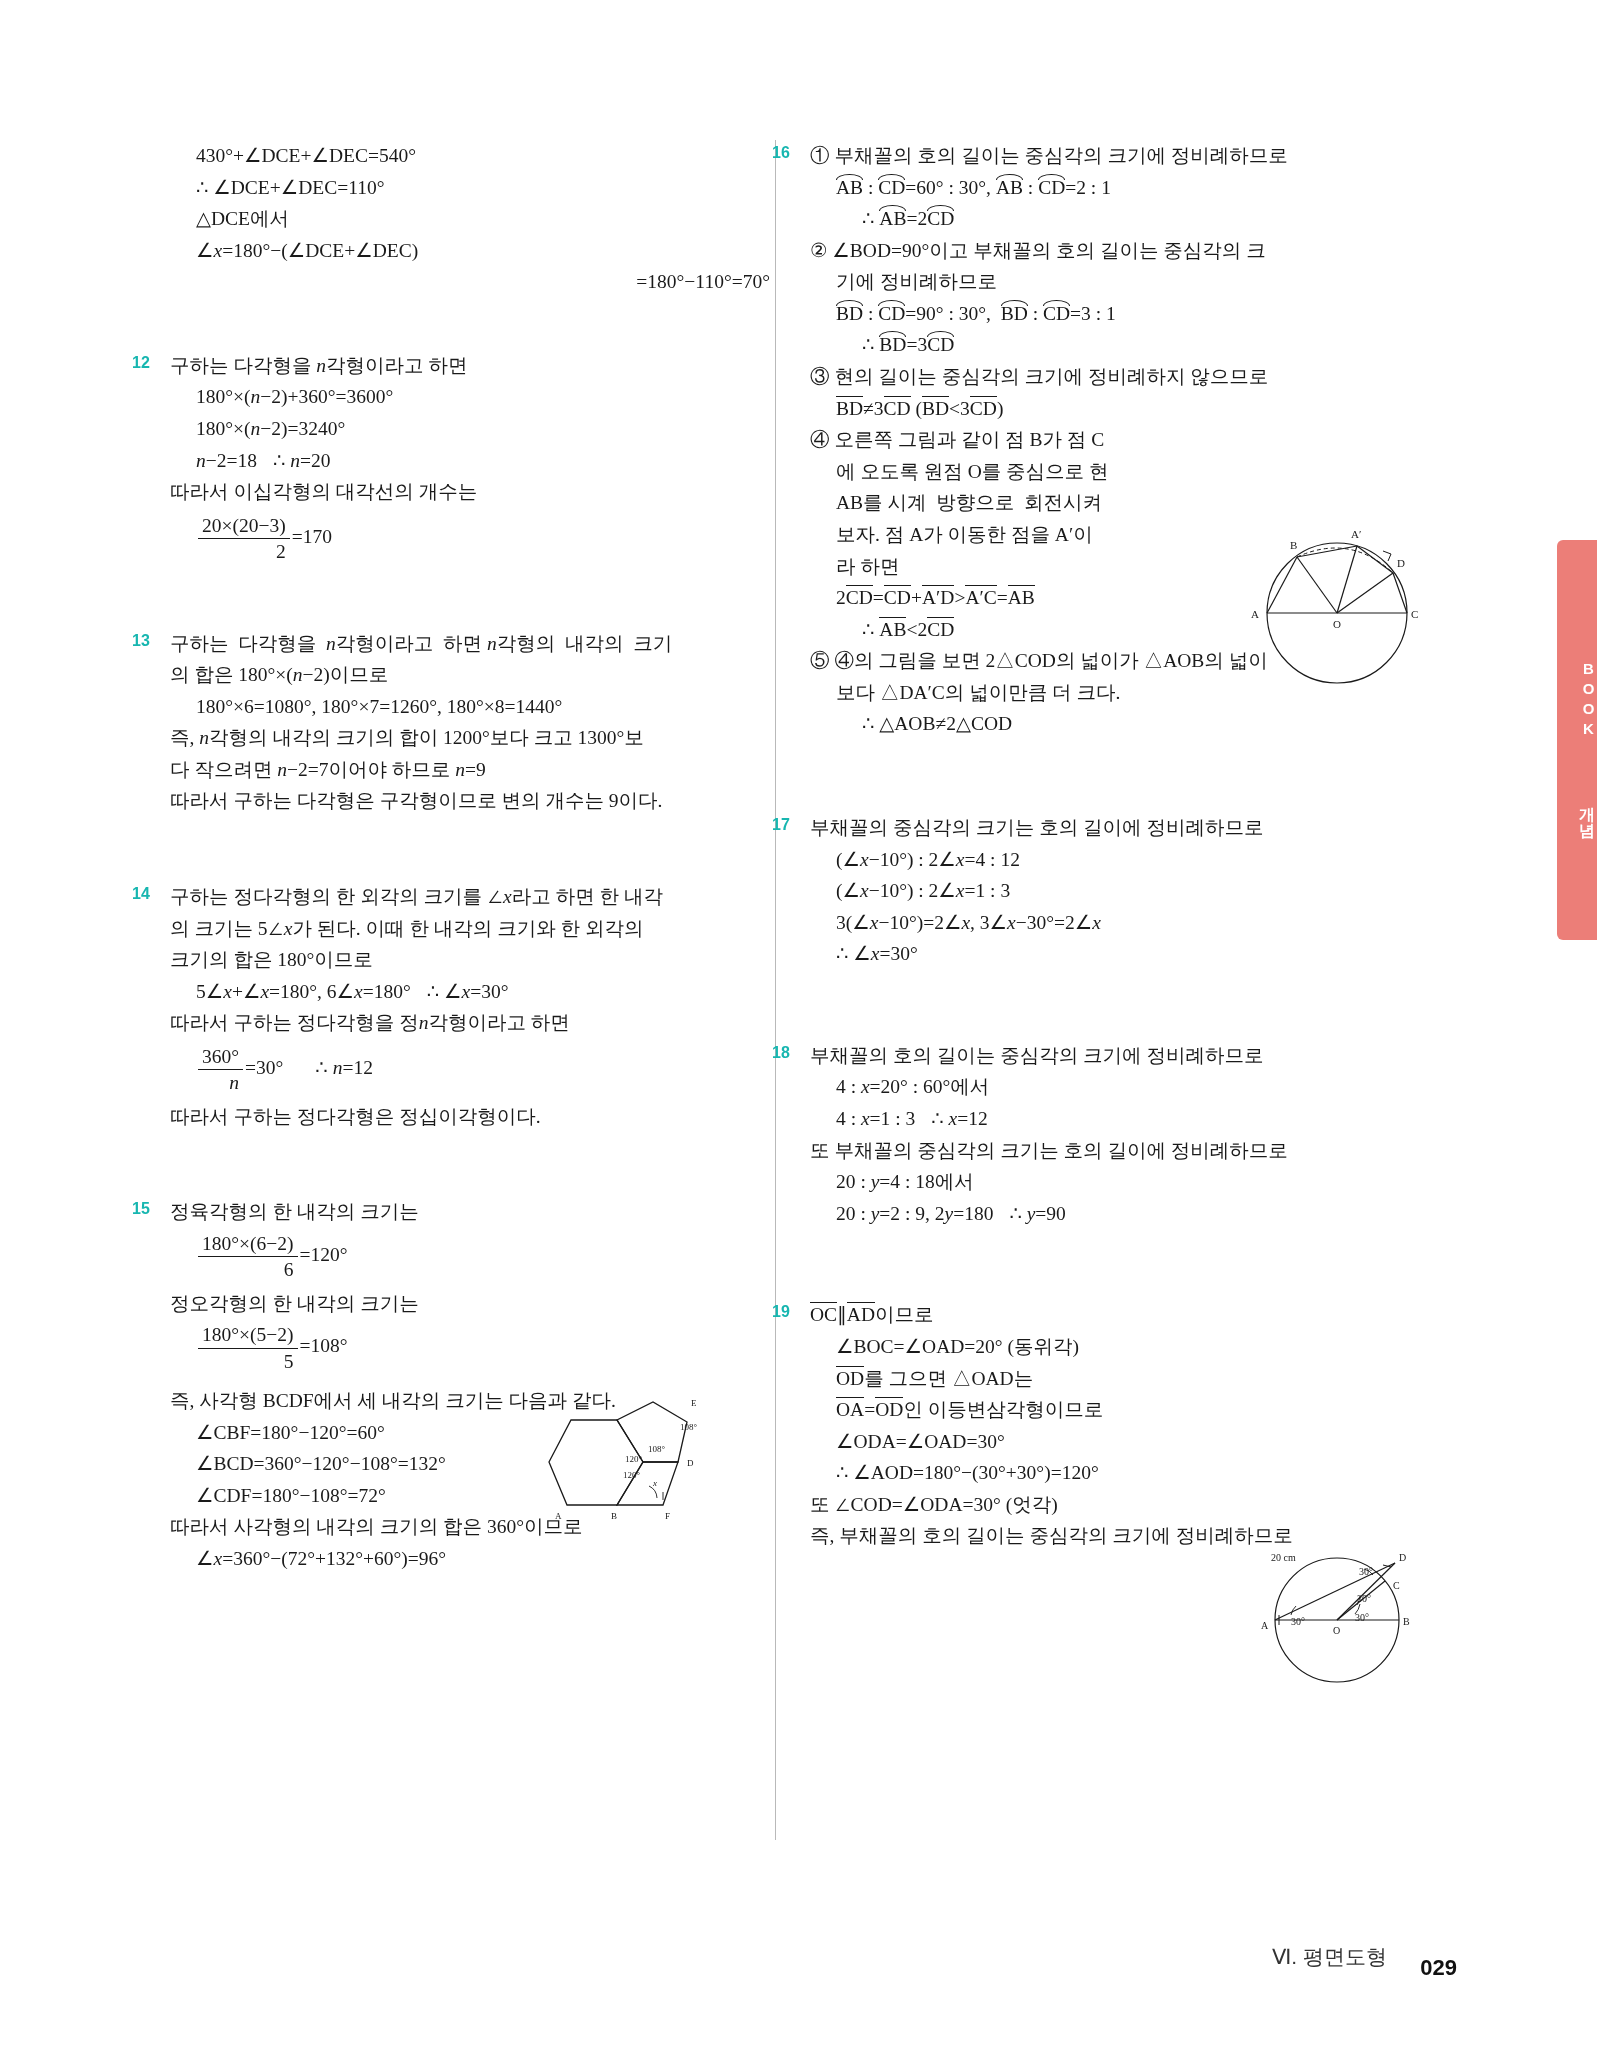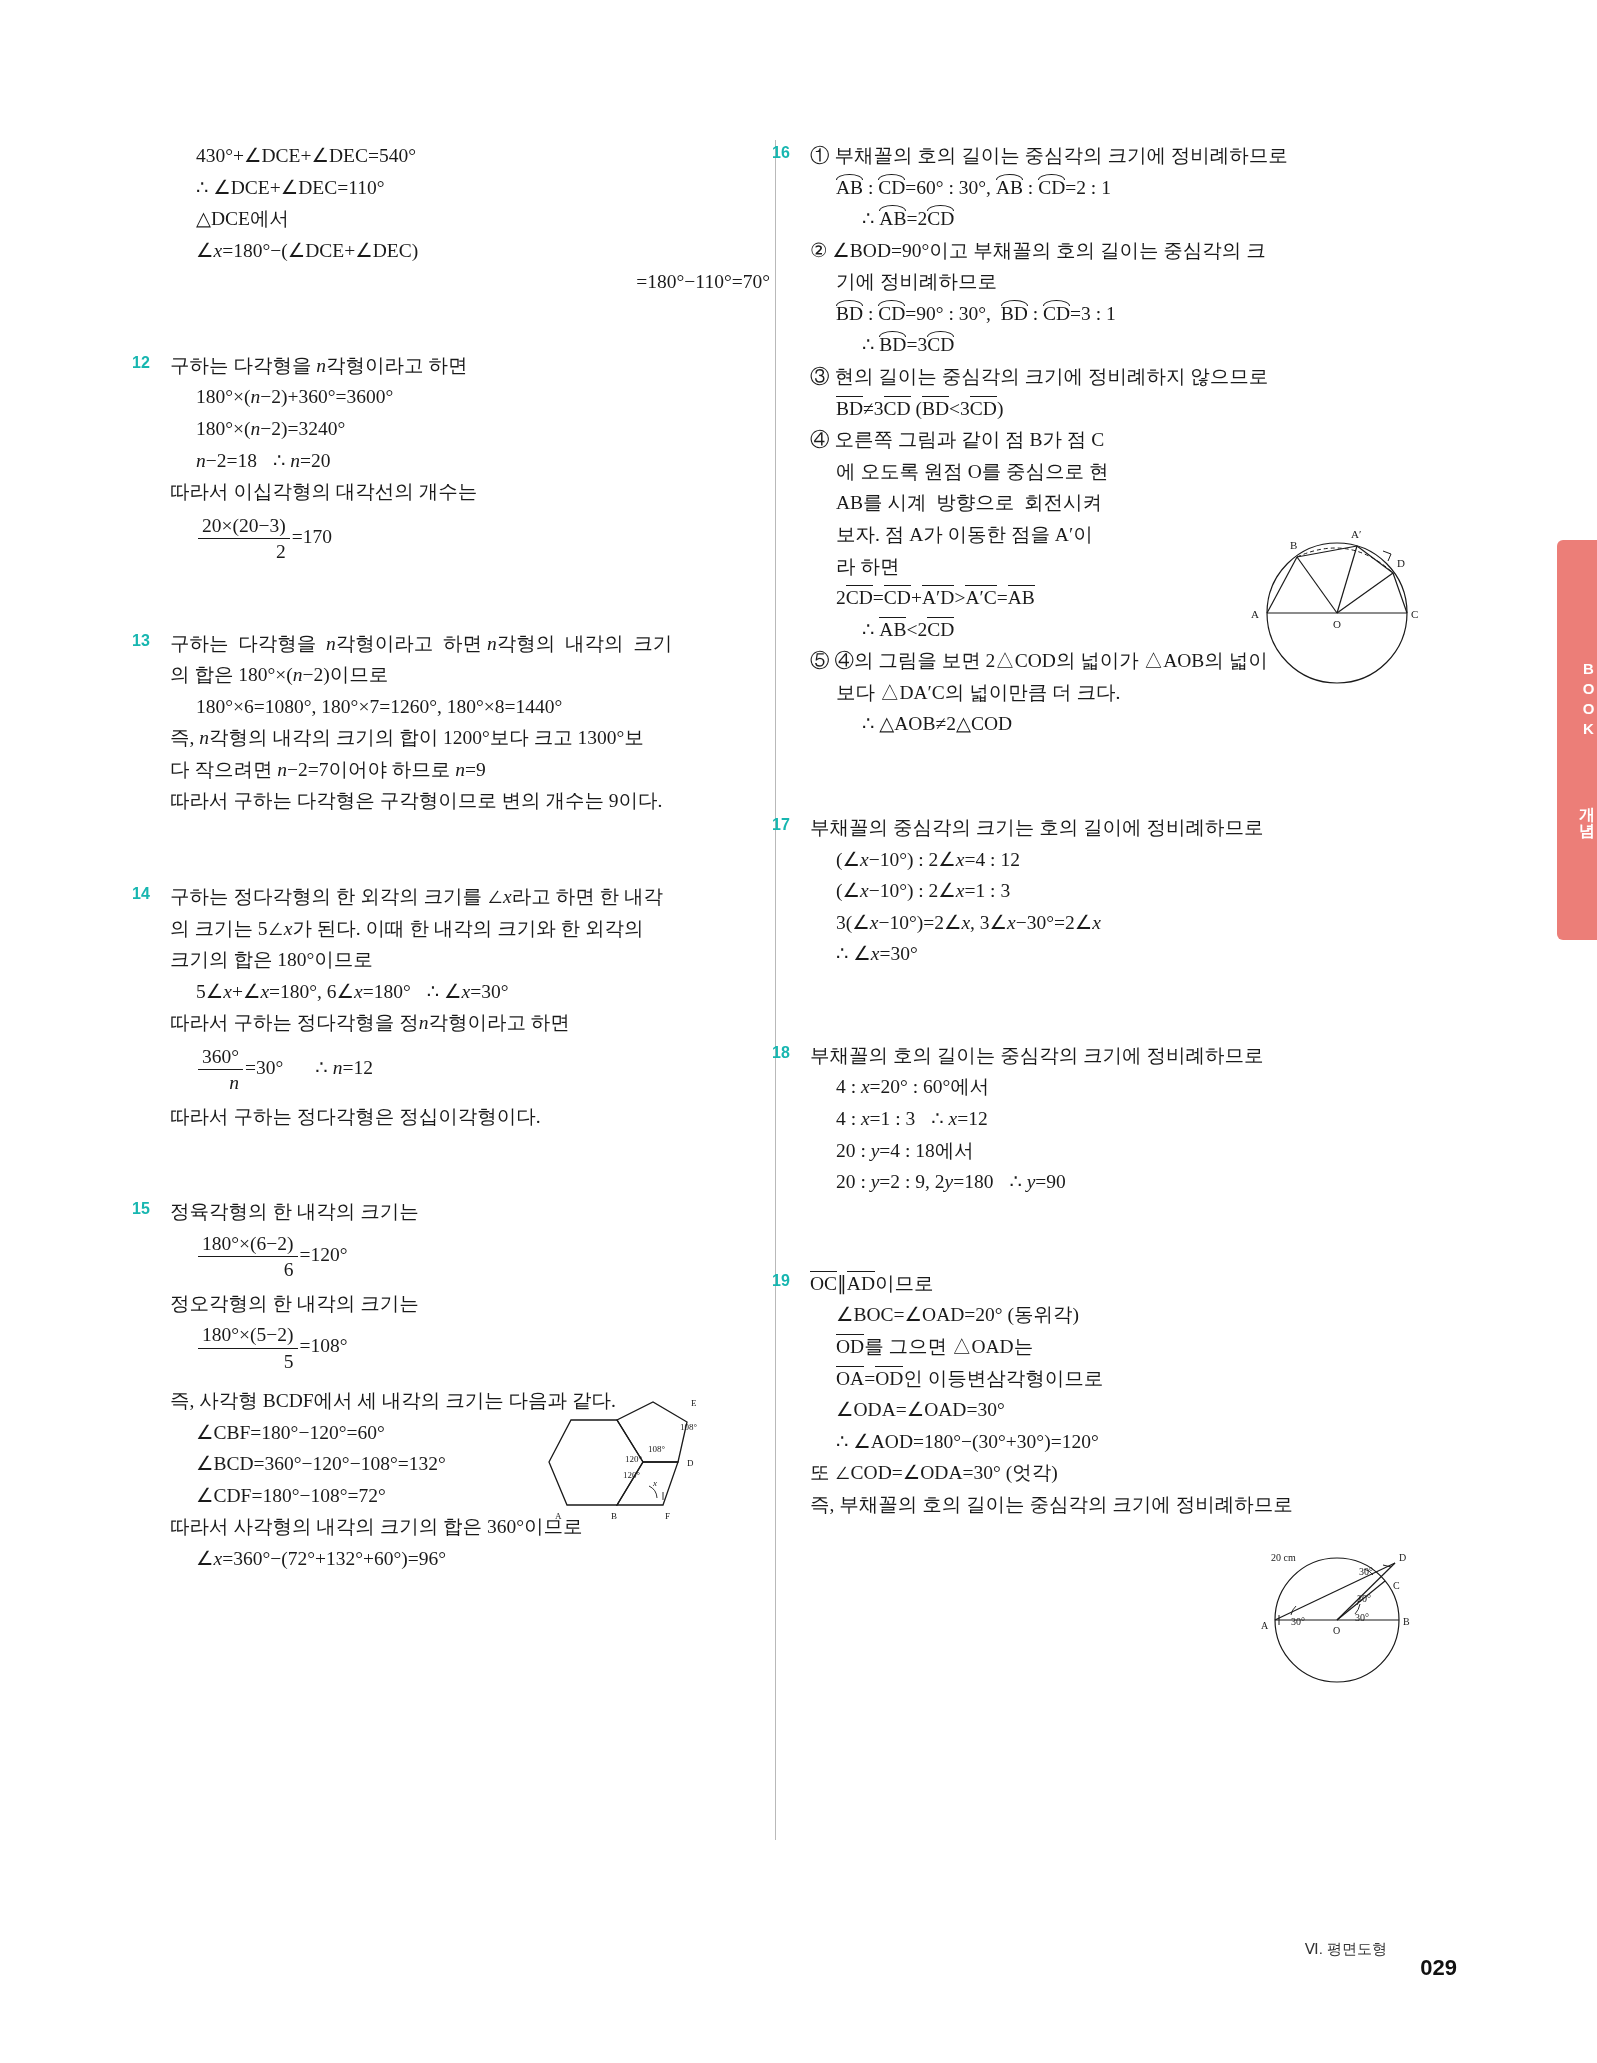--- a/index.html
+++ b/index.html
@@ -134,22 +134,22 @@
     font-size: 16px;
     writing-mode: vertical-rl;
     text-orientation: upright;
     font-weight: bold;
   }
 
   
   .footer-chapter {
     position: absolute;
     right: 210px;
-    bottom: 104px;
-    font-size: 15px;
+    bottom: 92px;
+    font-size: 21px;
     color: #333;
     font-family: "Liberation Sans", sans-serif;
   }
   .footer-page {
     position: absolute;
     right: 140px;
     bottom: 82px;
     font-size: 22px;
     font-weight: bold;
     font-family: "Liberation Sans", sans-serif;
@@ -295,20 +295,21 @@
     </div>
 
     <div style="height:40px"></div>
 
     <div class="item">
       <div class="num">18</div>
       <div class="body">
         <div class="line">부채꼴의 호의 길이는 중심각의 크기에 정비례하므로</div>
         <div class="line ind1">4 : <i>x</i>=20° : 60°에서</div>
         <div class="line ind1">4 : <i>x</i>=1 : 3<span class="sp"></span>∴ <i>x</i>=12</div>
+        <div class="line">또 부채꼴의 중심각의 크기는 호의 길이에 정비례하므로</div>
         <div class="line ind1">20 : <i>y</i>=4 : 18에서</div>
         <div class="line ind1">20 : <i>y</i>=2 : 9, 2<i>y</i>=180<span class="sp"></span>∴ <i>y</i>=90</div>
       </div>
     </div>
 
     <div style="height:40px"></div>
 
     <div class="item">
       <div class="num">19</div>
       <div class="body">

